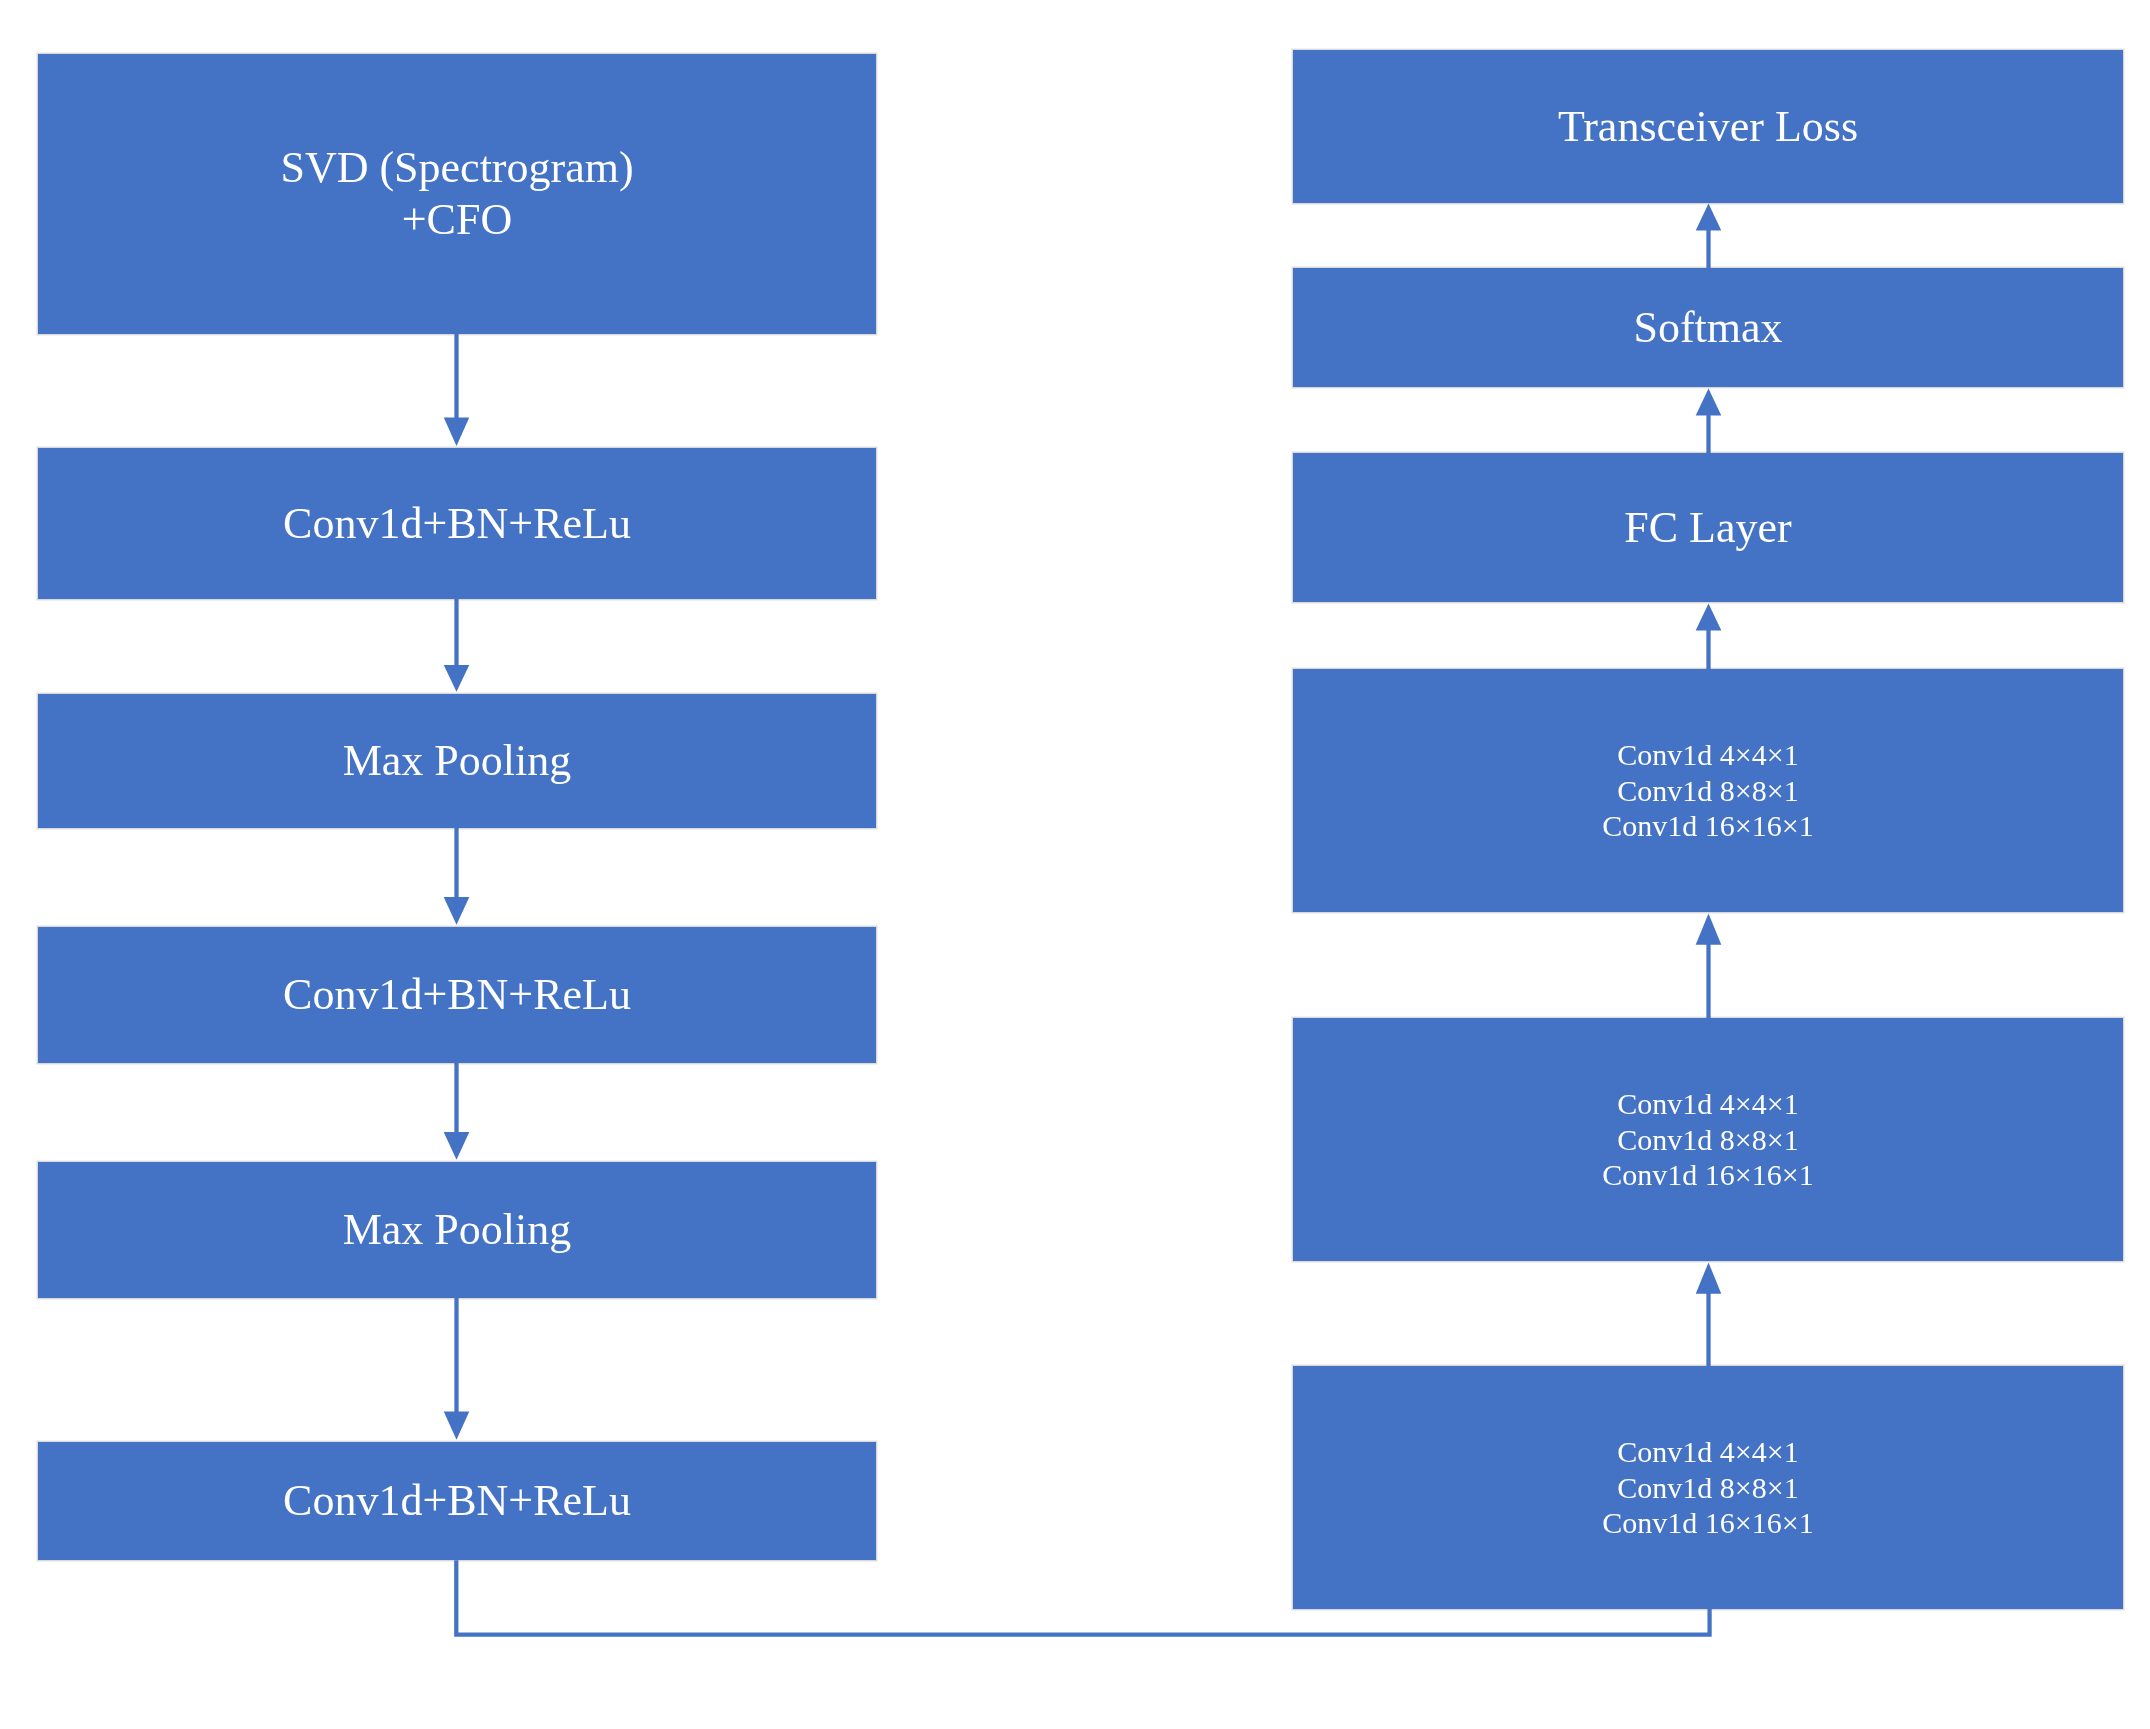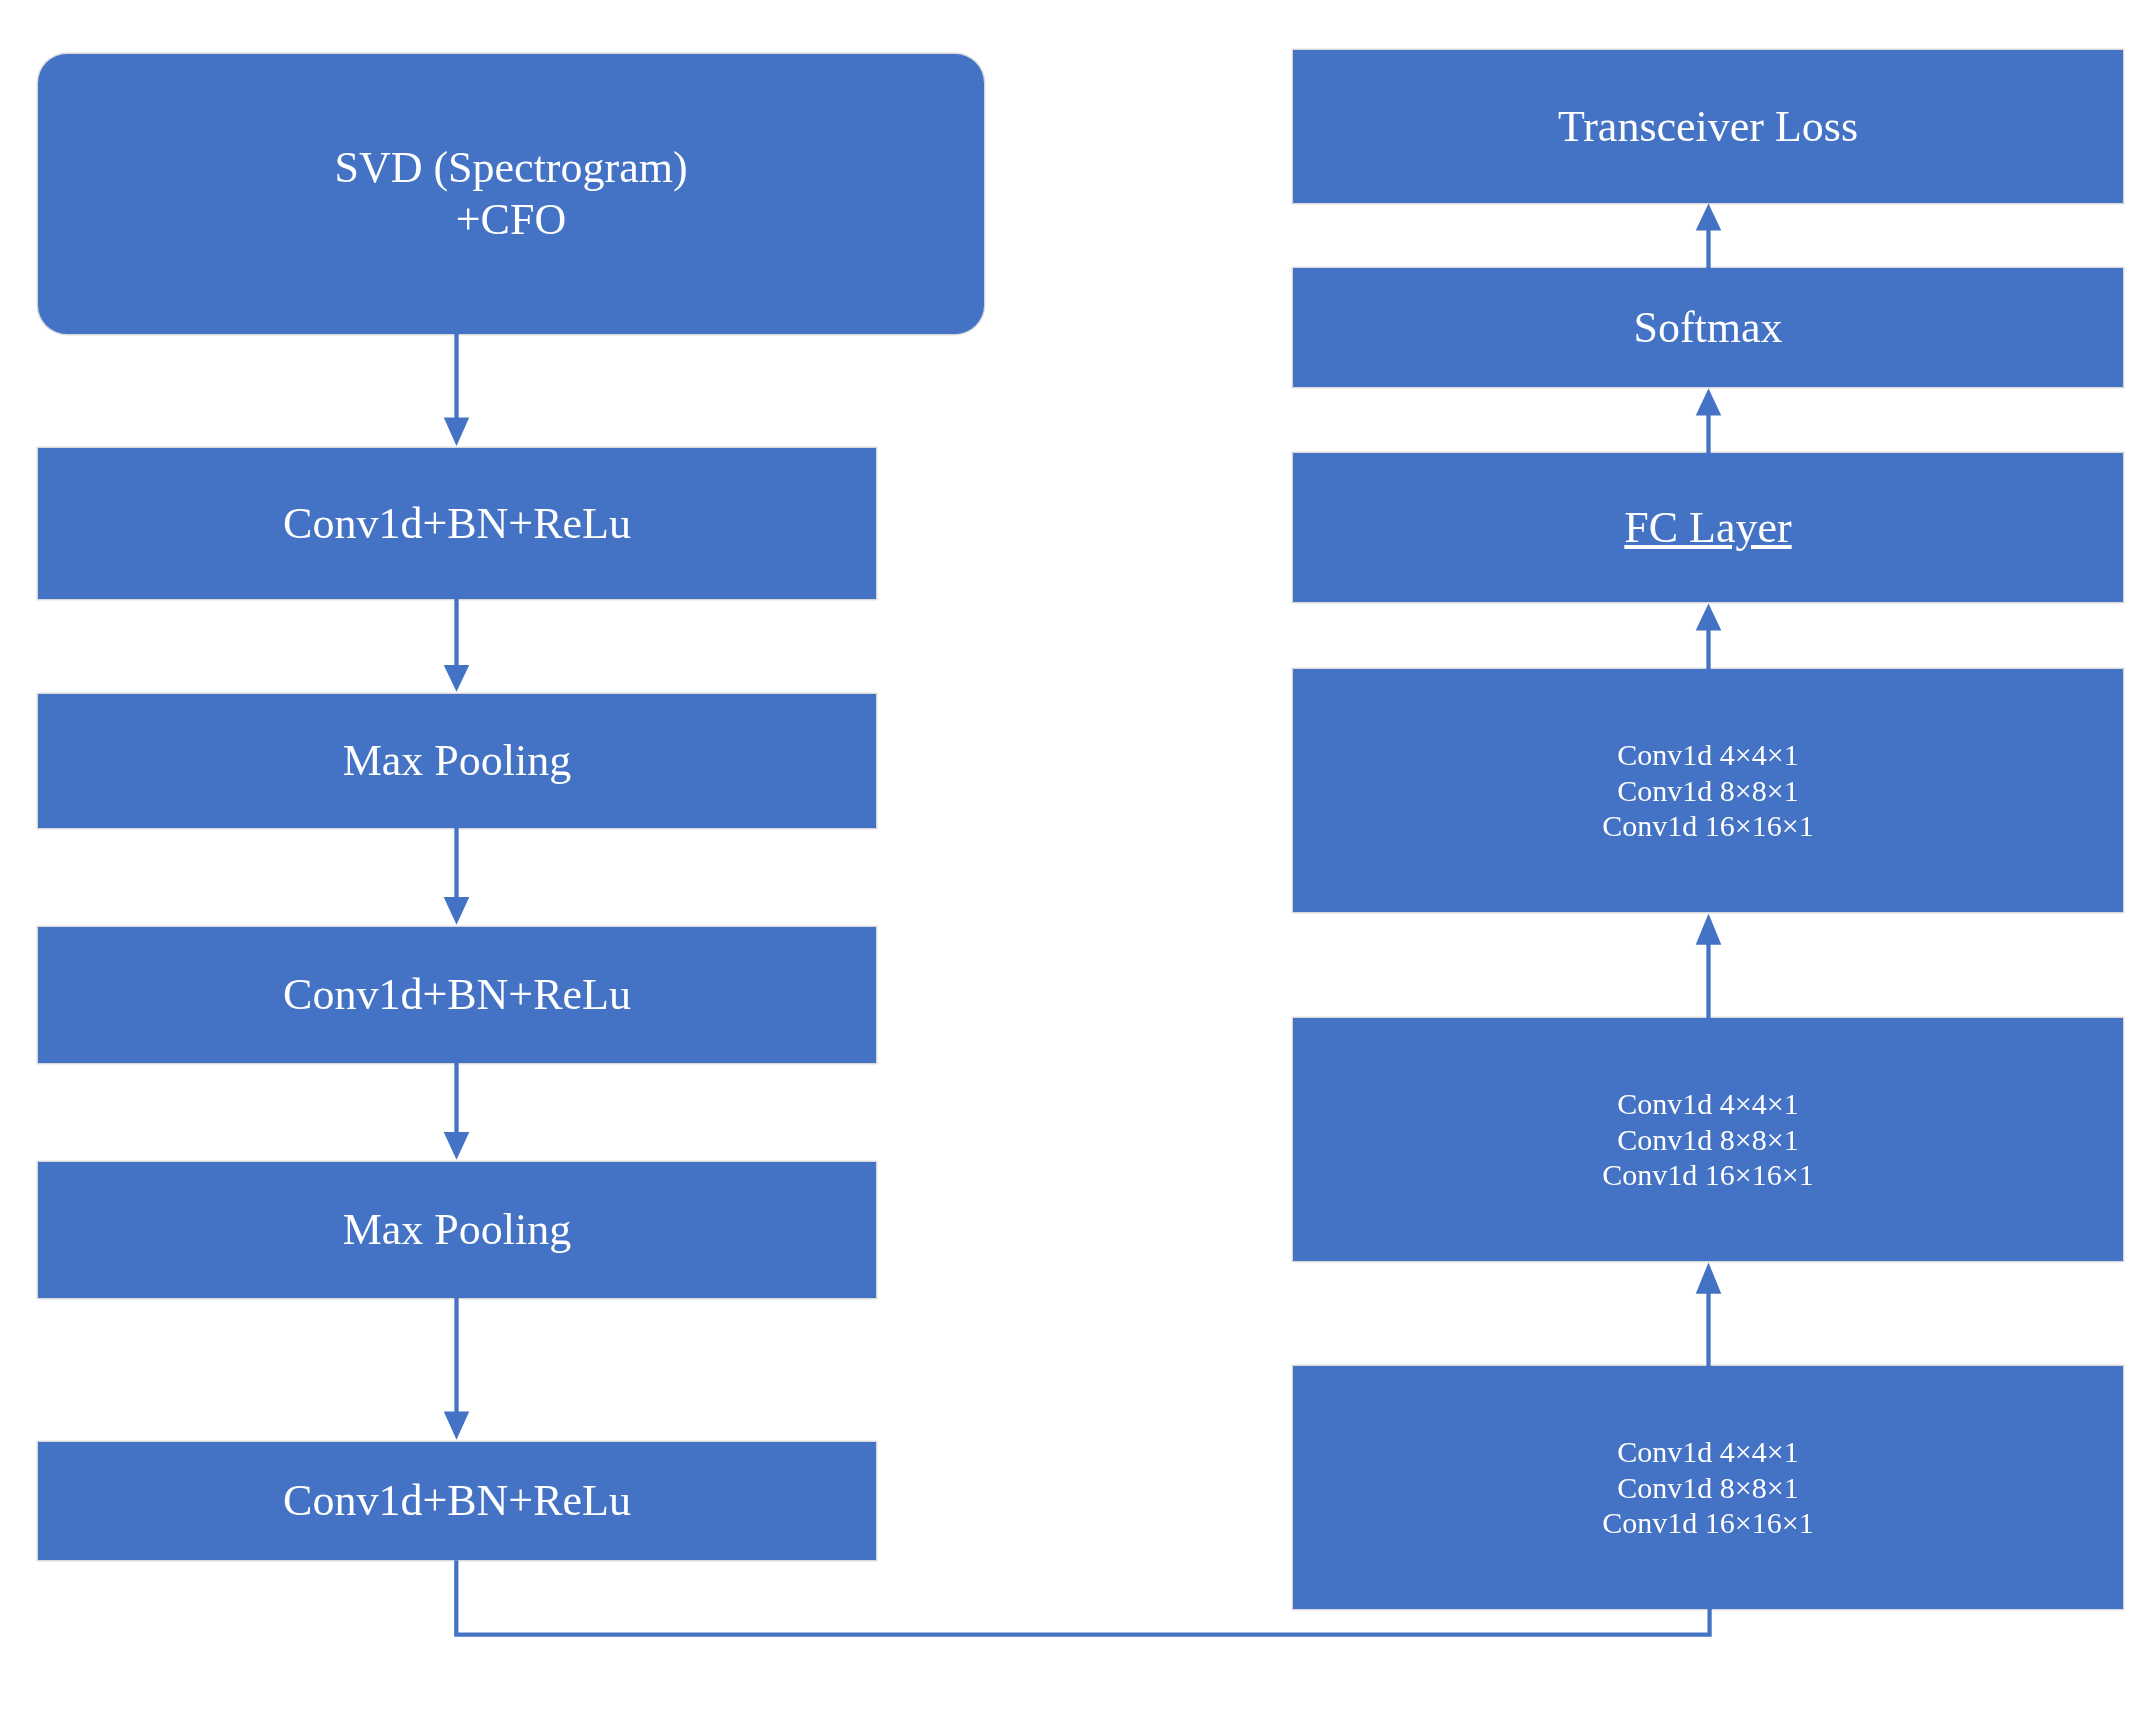--- a/index.html
+++ b/index.html
@@ -37,21 +37,21 @@
   .arrow {
     position: absolute;
   }
   .arrow svg { display: block; overflow: visible; }
 </style>
 </head>
 <body>
 
 <div id="canvas">
 
-  <div class="node" style="left:38px; top:54px; width:946px; height:280px;border-radius:29px;">
+  <div class="node" style="left:38px; top:54px; width:838px; height:280px;">
     <span class="line fs-big">SVD (Spectrogram)</span>
     <span class="line fs-big">+CFO</span>
   </div>
 
   <div class="node" style="left:38px; top:448px; width:838px; height:151px;">
     <span class="line fs-big">Conv1d+BN+ReLu</span>
   </div>
 
   <div class="node" style="left:38px; top:694px; width:838px; height:134px;">
     <span class="line fs-big">Max Pooling</span>
@@ -70,21 +70,21 @@
   </div>
 
   <div class="node" style="left:1293px; top:50px; width:830px; height:153px;">
     <span class="line fs-big">Transceiver Loss</span>
   </div>
 
   <div class="node" style="left:1293px; top:268px; width:830px; height:119px;">
     <span class="line fs-big">Softmax</span>
   </div>
 
-  <div class="node" style="left:1293px; top:453px; width:830px; height:149px;text-decoration:underline;">
+  <div class="node" style="left:1293px; top:453px; width:830px; height:149px;">
     <span class="line fs-big">FC Layer</span>
   </div>
 
   <div class="node" style="left:1293px; top:669px; width:830px; height:243px;">
     <span class="line fs-med">Conv1d 4×4×1</span>
     <span class="line fs-med">Conv1d 8×8×1</span>
     <span class="line fs-med">Conv1d 16×16×1</span>
   </div>
 
   <div class="node" style="left:1293px; top:1018px; width:830px; height:243px;">

